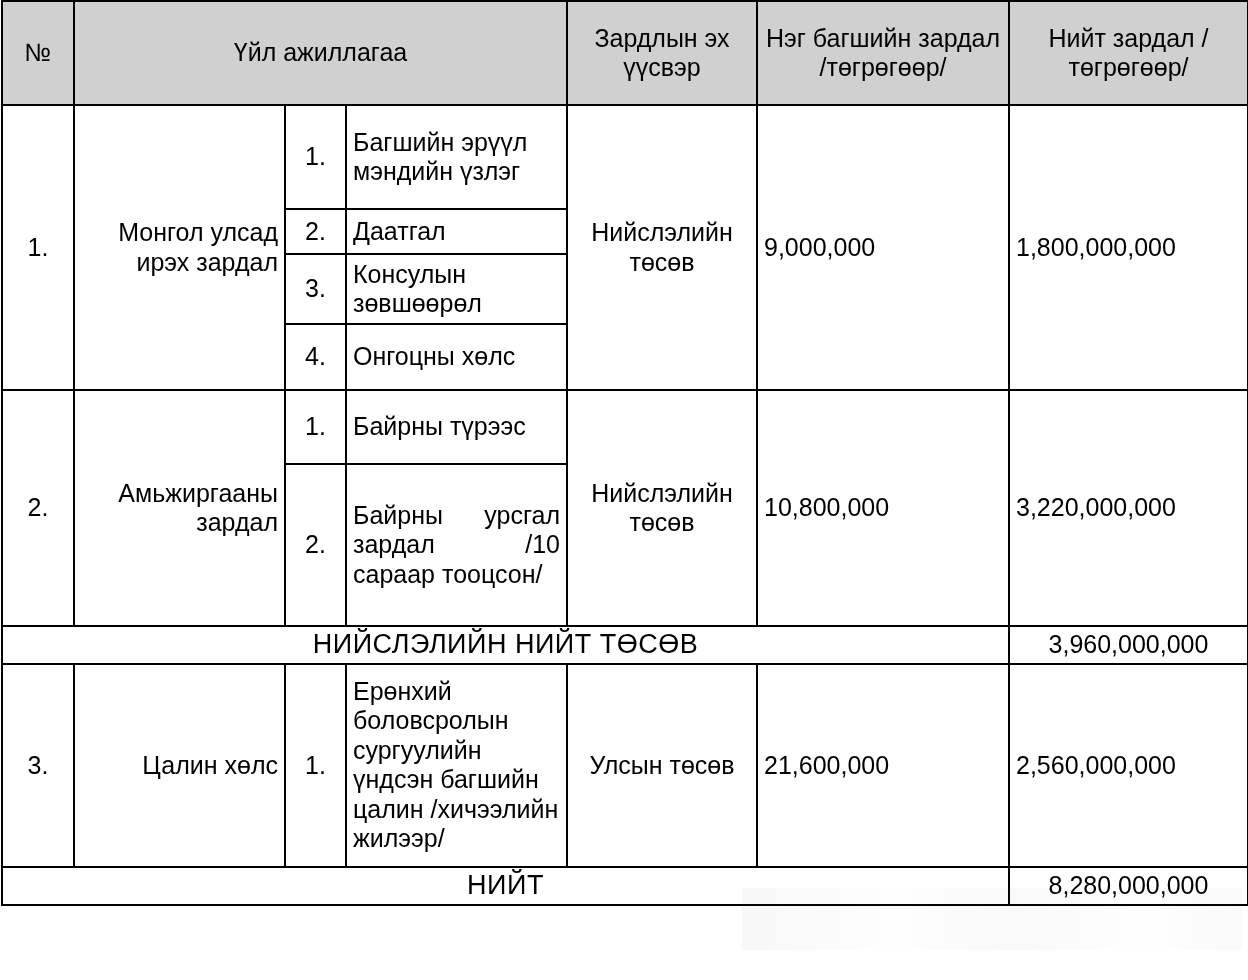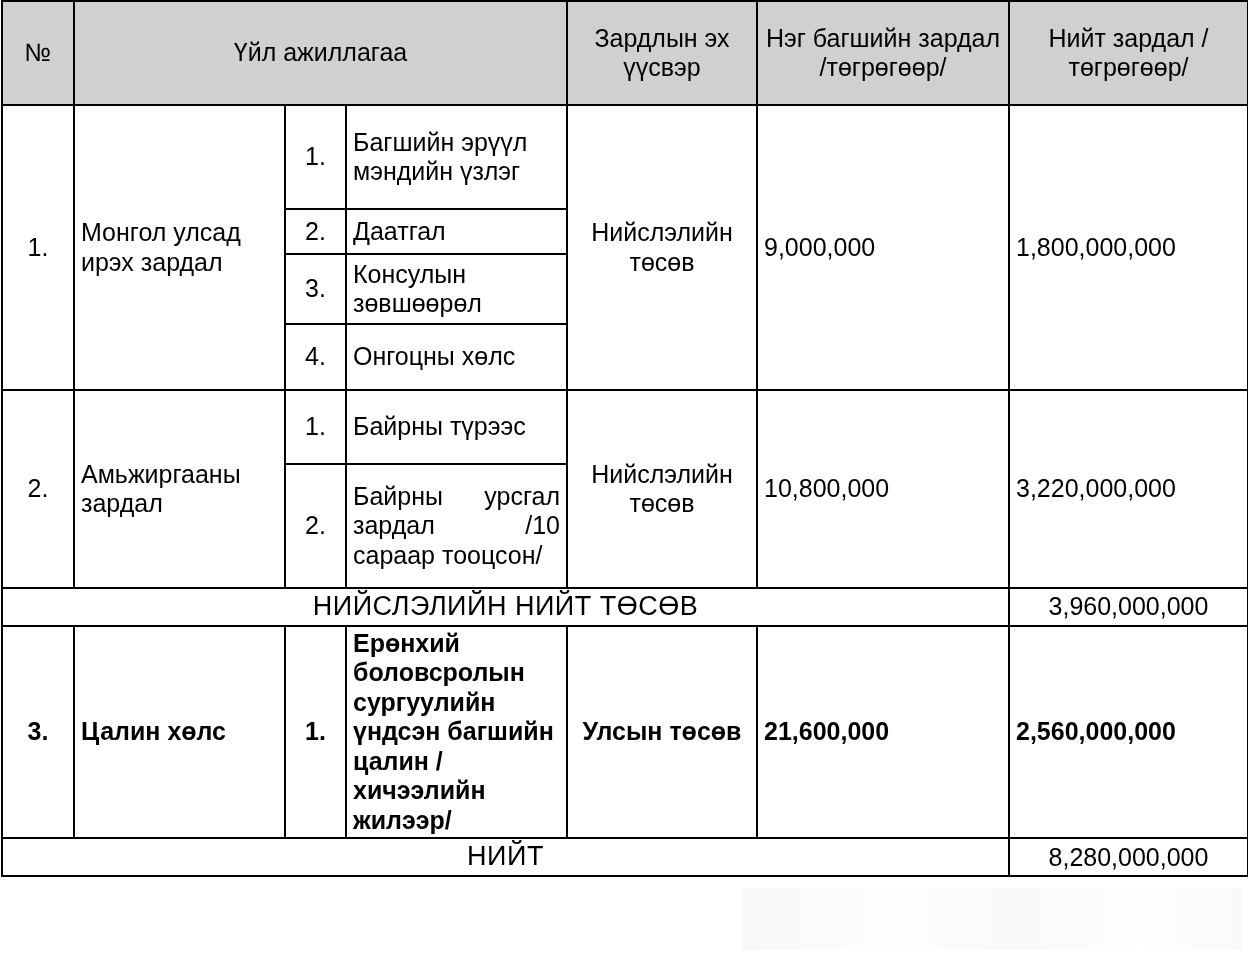--- a/index.html
+++ b/index.html
@@ -46,21 +46,21 @@
   
   col.c-no      { width: 72px; }
   col.c-act     { width: 211px; }
   col.c-subno   { width: 61px; }
   col.c-subact  { width: 221px; }
   col.c-src     { width: 190px; }
   col.c-one     { width: 252px; }
   col.c-total   { width: 239px; }
 
   td.num-center  { text-align: center; vertical-align: middle; }
-  td.act-cell    { text-align: left; vertical-align: middle; }
+  td.act-cell    { text-align: right; vertical-align: middle; }
   td.subno-cell  { text-align: center; vertical-align: middle; }
   td.subact-cell { text-align: left;   vertical-align: middle; }
   td.src-cell    { text-align: center; vertical-align: middle; }
   td.money-cell  { text-align: left; vertical-align: middle; }
 
   td.justified   { text-align: justify; text-align-last: left; }
 
   tr.subtotal-row td,
   tr.grandtotal-row td {
     height: 36px;
@@ -89,22 +89,22 @@
     vertical-align: middle;
     font-weight: bold;
   }
 
   
   tr.r1a td { height: 104px; }
   tr.r1b td { height: 45px; }
   tr.r1c td { height: 70px; }
   tr.r1d td { height: 66px; }
   tr.r2a td { height: 74px; }
-  tr.r2b td { height: 124px; }
-  tr.r3a td { height: 203px; font-weight: bold; }
+  tr.r2b td { height: 162px; }
+  tr.r3a td { height: 203px; }
 
   .wm {
     position: absolute;
     left: 742px;
     top: 888px;
     width: 500px;
     height: 62px;
     pointer-events: none;
     opacity: 0.10;
     background: linear-gradient(90deg,

